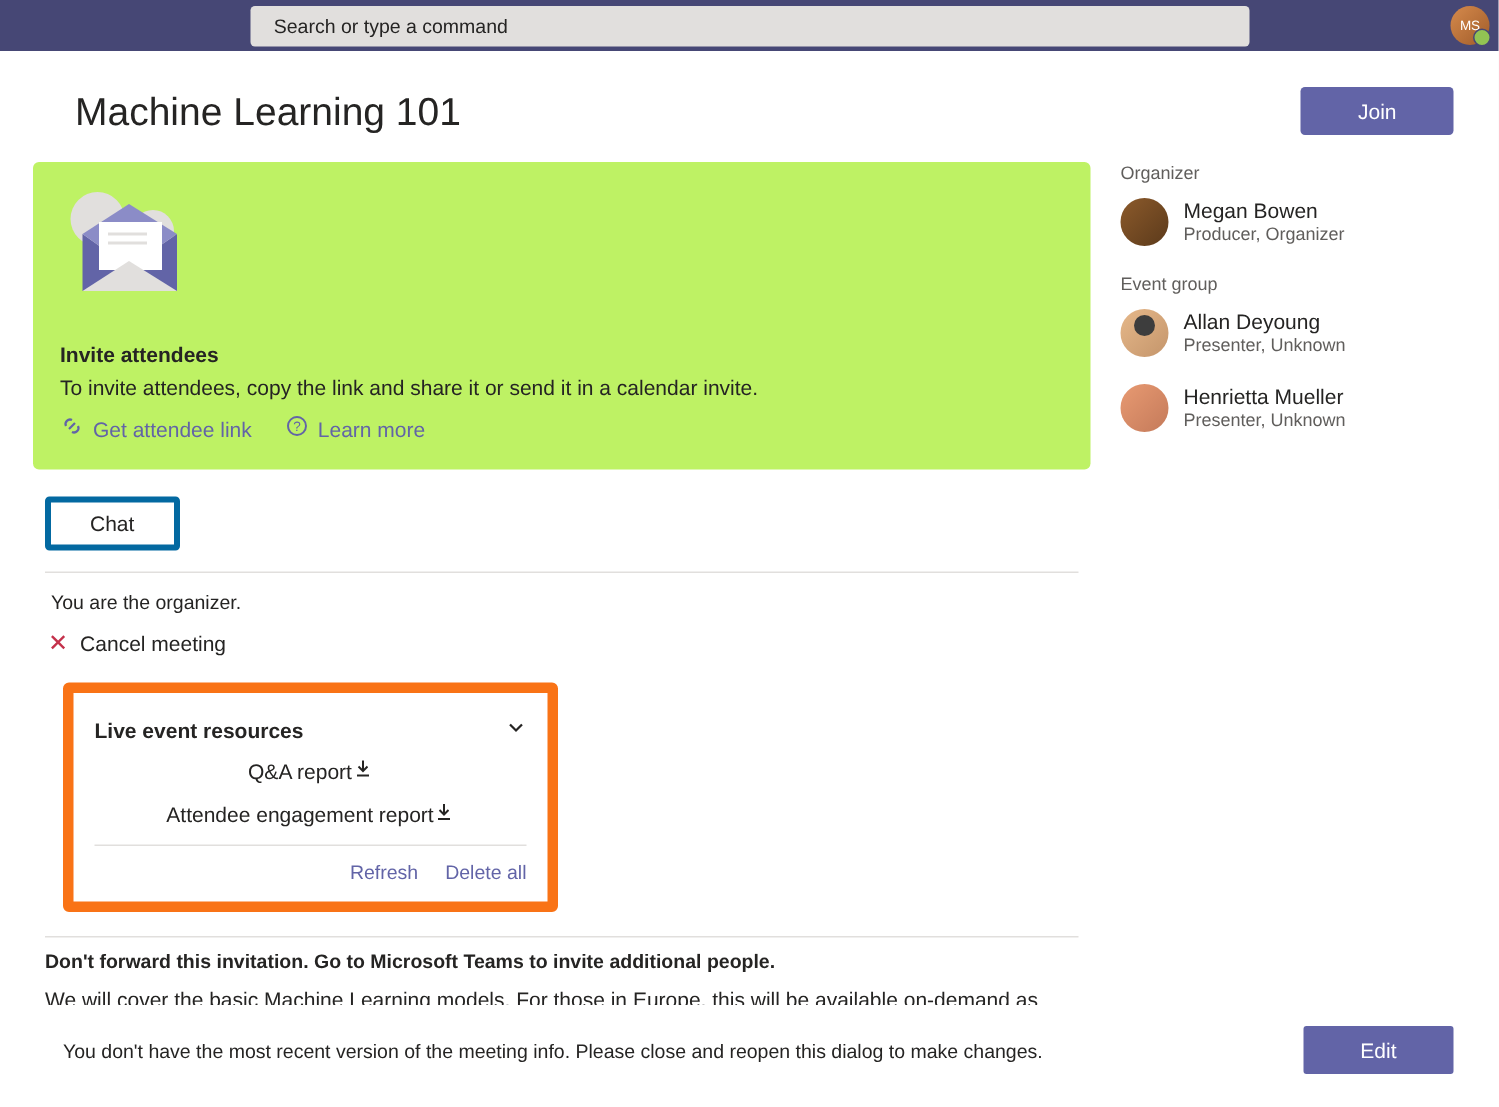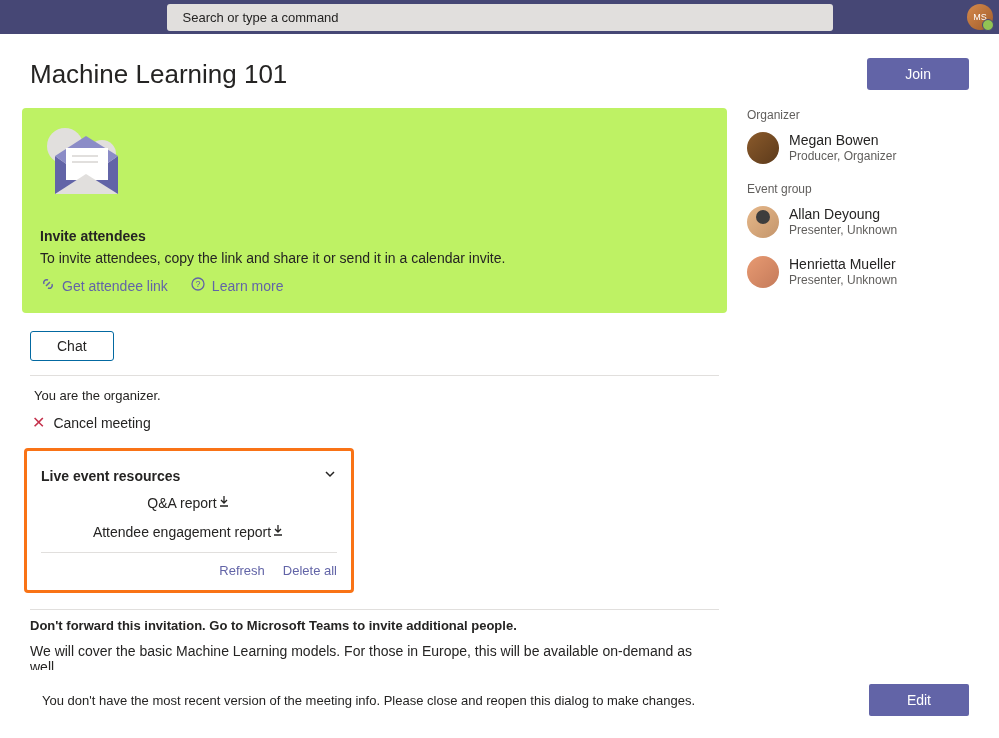--- a/index.html
+++ b/index.html
@@ -7,50 +7,50 @@
     
     .top-bar { background: #464775; height: 34px; display: flex; align-items: center; padding: 4px 8px; position: relative; }
     .search-box { flex: 0 0 666px; margin: 0 auto; background: #e1dfdd; border-radius: 3px; padding: 6px 16px; font-size: 13px; color: #252423; }
     .avatar-top { position: absolute; right: 6px; top: 4px; width: 26px; height: 26px; border-radius: 50%; background: linear-gradient(135deg, #d68a4c, #a05c2a); display: flex; align-items: center; justify-content: center; font-size: 9px; color: #fff; }
     .avatar-top::after { content: ''; position: absolute; right: -1px; bottom: -1px; width: 10px; height: 10px; border-radius: 50%; background: #92c353; border: 1.5px solid #464775; }
     
     .content { display: flex; height: 704px; }
     .main-area { flex: 1; background: #fff; position: relative; }
     
     .header { display: flex; justify-content: space-between; align-items: center; padding: 24px 30px 18px 30px; }
-    .title { font-size: 26px; font-weight: 350; color: #252423; }
+    .title { font-size: 26px; font-weight: 350; color: #252423; margin-left: 20px; }
     .join-btn { background: #6264a7; color: #fff; border: none; padding: 8px 38px; border-radius: 3px; font-size: 14px; cursor: pointer; }
     
     .cols { display: flex; padding: 0 22px; gap: 16px; height: 572px; }
     .left-col { flex: 1; overflow-y: auto; padding-right: 4px; }
     .left-col::-webkit-scrollbar { width: 8px; }
     .left-col::-webkit-scrollbar-thumb { background: #c8c6c4; border-radius: 4px; }
     .right-col { width: 230px; padding-top: 0; }
     
     .invite-card { background: #bef264; border-radius: 4px; padding: 18px; display: flex; gap: 18px; margin-bottom: 18px; flex-direction: column; }
     .envelope-icon { width: 92px; height: 80px; position: relative; flex-shrink: 0; }
     .invite-text { flex: 1; padding-top: 4px; }
     .invite-title { font-weight: 600; font-size: 14px; margin-bottom: 6px; color: #252423; }
     .invite-desc { font-size: 14px; color: #252423; margin-bottom: 10px; }
     .invite-links { display: flex; gap: 22px; }
     .link-btn { display: flex; align-items: center; gap: 6px; color: #6264a7; font-size: 14px; cursor: pointer; }
     
     .meeting-info { padding: 0 8px; margin-bottom: 16px; }
     .meeting-info div { font-size: 14px; color: #252423; line-height: 1.4; }
     
-    .chat-btn { background: #fff; border: 1px solid #0369a1; padding: 6px 26px; border-radius: 3px; font-size: 14px; margin: 0 8px 14px 8px; cursor: pointer; color: #252423; }
+    .chat-btn { background: #fff; border: 4px solid #0369a1; padding: 6px 26px; border-radius: 3px; font-size: 14px; margin: 0 8px 14px 8px; cursor: pointer; color: #252423; }
     
     .divider { border-top: 1px solid #e1dfdd; margin: 0 8px; }
     
     .organizer-note { font-size: 13px; color: #252423; padding: 12px 12px 6px 12px; }
     .cancel-row { display: flex; align-items: center; gap: 8px; padding: 4px 10px 16px 10px; cursor: pointer; }
     .cancel-x { color: #c4314b; font-size: 16px; }
     .cancel-text { font-size: 14px; color: #252423; }
     
-    .resources-box { border: 3px solid #f97316; border-radius: 4px; margin: 0 4px 16px 2px; padding: 12px 14px; width: 330px; }
+    .resources-box { border: 7px solid #f97316; border-radius: 4px; margin: 0 4px 16px 20px; padding: 12px 14px; width: 330px; }
     .res-header { display: flex; justify-content: space-between; align-items: center; padding: 4px 0; cursor: pointer; }
     .res-title { font-weight: 600; font-size: 14px; color: #252423; }
     .res-row { display: flex; justify-content: center; align-items: center; padding: 6px 0; font-size: 14px; color: #252423; }
     .dl-icon { color: #252423; cursor: pointer; }
     .disable-link { color: #6264a7; cursor: pointer; font-size: 14px; }
     .res-footer { display: flex; justify-content: flex-end; gap: 18px; padding-top: 10px; border-top: 1px solid #e1dfdd; margin-top: 6px; }
     .res-footer-link { color: #6264a7; font-size: 13px; cursor: pointer; }
     
     .forward-note { font-weight: 600; font-size: 13px; padding: 8px 8px 6px 8px; color: #252423; }
     .description { font-size: 14px; padding: 4px 8px 30px 8px; color: #252423; }

